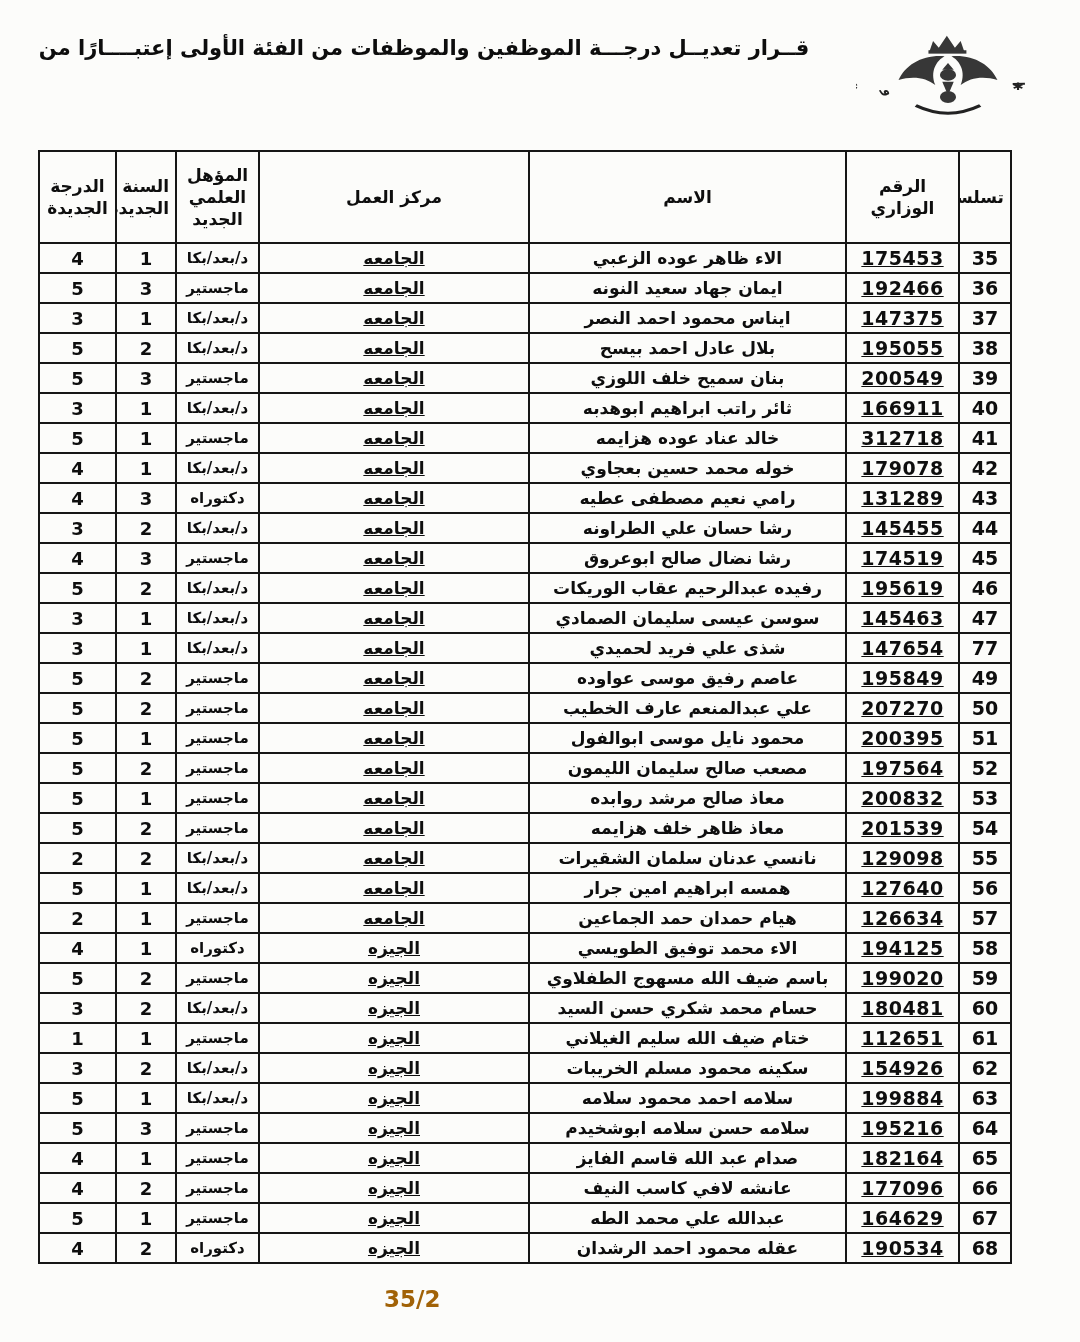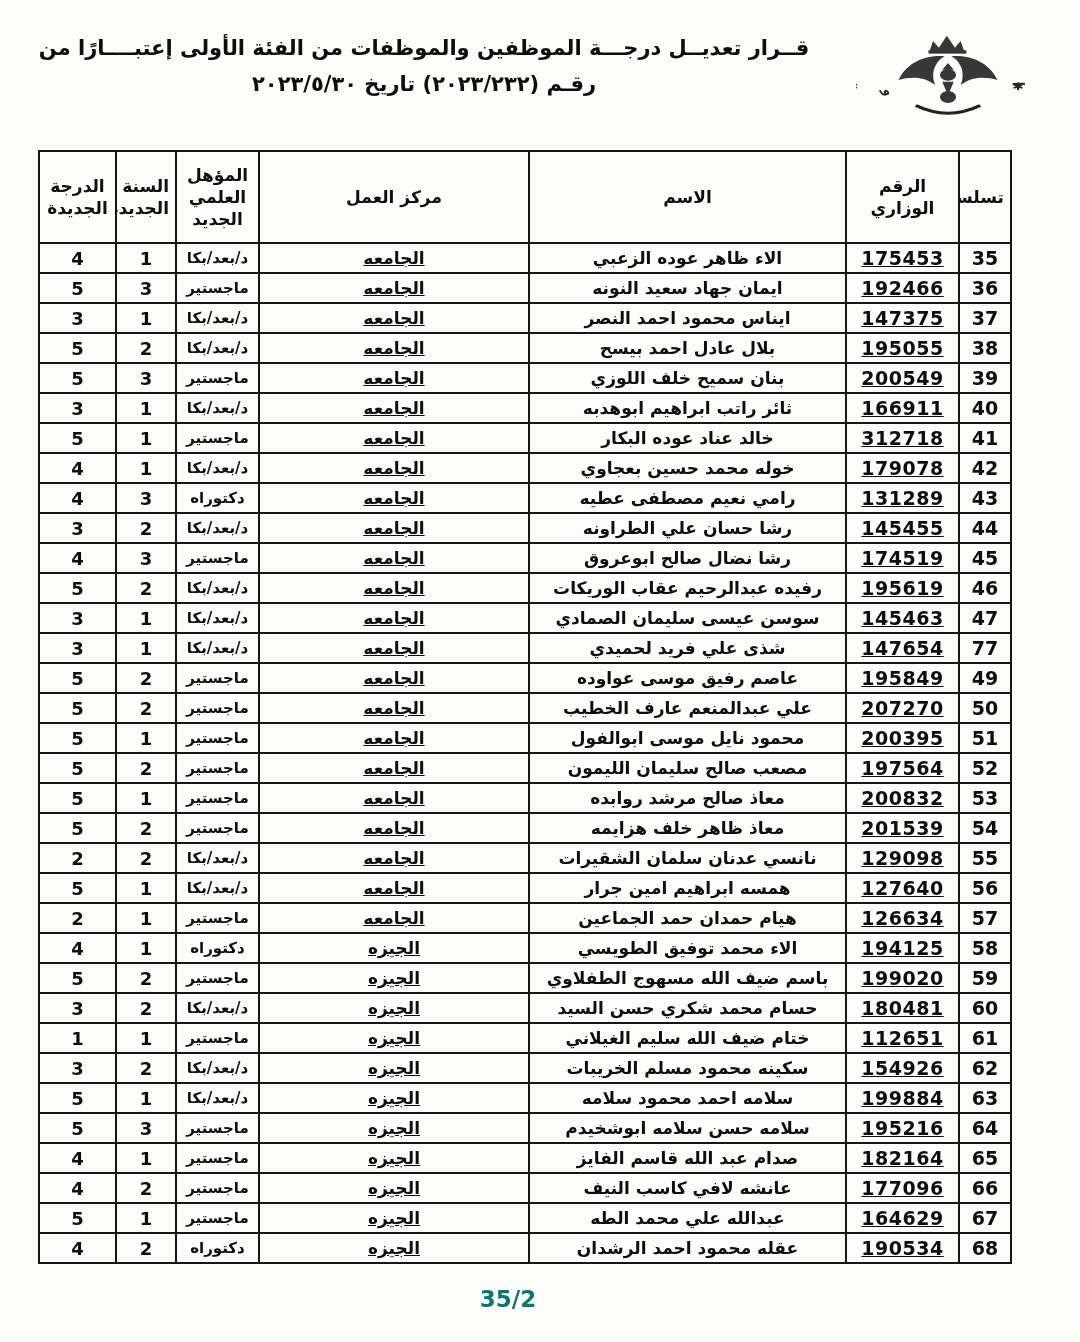--- a/index.html
+++ b/index.html
@@ -56,23 +56,23 @@
   td.c-serial { font-size:19px; }
   td.c-num    { font-size:19px; letter-spacing:.5px;text-decoration:underline; }
   td.c-name   { text-align:right; padding:0 8px 0 4px; font-size:17px; }
   td.c-center { text-align:right; padding:0 30px 0 4px; font-size:17px;text-decoration:underline; }
   td.c-qual   { font-size:15px;margin-top:16px; }
   td.c-year   { font-size:18px; }
   td.c-grade  { font-size:18px; }
 
   
   .page-number {
-    position:absolute; top:1286px; left:408px; width:200px;
-    text-align:center; font-size:23px; font-weight:bold;
-    direction:ltr; color:#0f766e;
+    position:absolute; top:1286px; left:384px; width:200px;
+    text-align:left; font-size:23px; font-weight:bold;
+    direction:ltr; color:#a16207;
   }
 </style>
 </head>
 <body>
 
 <div class="page">
 
   <div class="emblem">
     <svg viewBox="0 0 160 160" preserveAspectRatio="none">
       <defs>
@@ -97,21 +97,20 @@
         <path d="M80 60 L75 68 L85 68 Z"></path>
         <path d="M75 82 L80 98 L85 82 Z"></path>
         <circle cx="80" cy="100" r="7"></circle>
       </g>
       <path d="M52 110 Q80 128 108 110" fill="none" stroke="#222" stroke-width="3.5"></path>
     </svg>
   </div>
 
   <div class="title-block">
     <div>قــرار تعديــل درجـــة الموظفين والموظفات من الفئة الأولى  إعتبــــارًا من</div>
-    <div>رقـم (٢٠٢٣/٢٣٢) تاريخ ٢٠٢٣/٥/٣٠</div>
   </div>
 
   <table class="doc-table">
     <colgroup>
       <col class="w-serial">
         <col class="w-num">
         <col class="w-name">
         <col class="w-center">
       <col class="w-qual">
         <col class="w-year">
@@ -179,21 +178,21 @@
           <td class="c-num">166911</td>
           <td class="c-name">ثائر راتب ابراهيم ابوهدبه</td>
           <td class="c-center">الجامعه</td>
           <td class="c-qual">د/بعد/بكا</td>
           <td class="c-year">1</td>
           <td class="c-grade">3</td>
         </tr>
         <tr>
           <td class="c-serial">41</td>
           <td class="c-num">312718</td>
-          <td class="c-name">خالد عناد عوده البكار</td>
+          <td class="c-name">خالد عناد عوده هزايمه</td>
           <td class="c-center">الجامعه</td>
           <td class="c-qual">ماجستير</td>
           <td class="c-year">1</td>
           <td class="c-grade">5</td>
         </tr>
         <tr>
           <td class="c-serial">42</td>
           <td class="c-num">179078</td>
           <td class="c-name">خوله محمد حسين بعجاوي</td>
           <td class="c-center">الجامعه</td>

